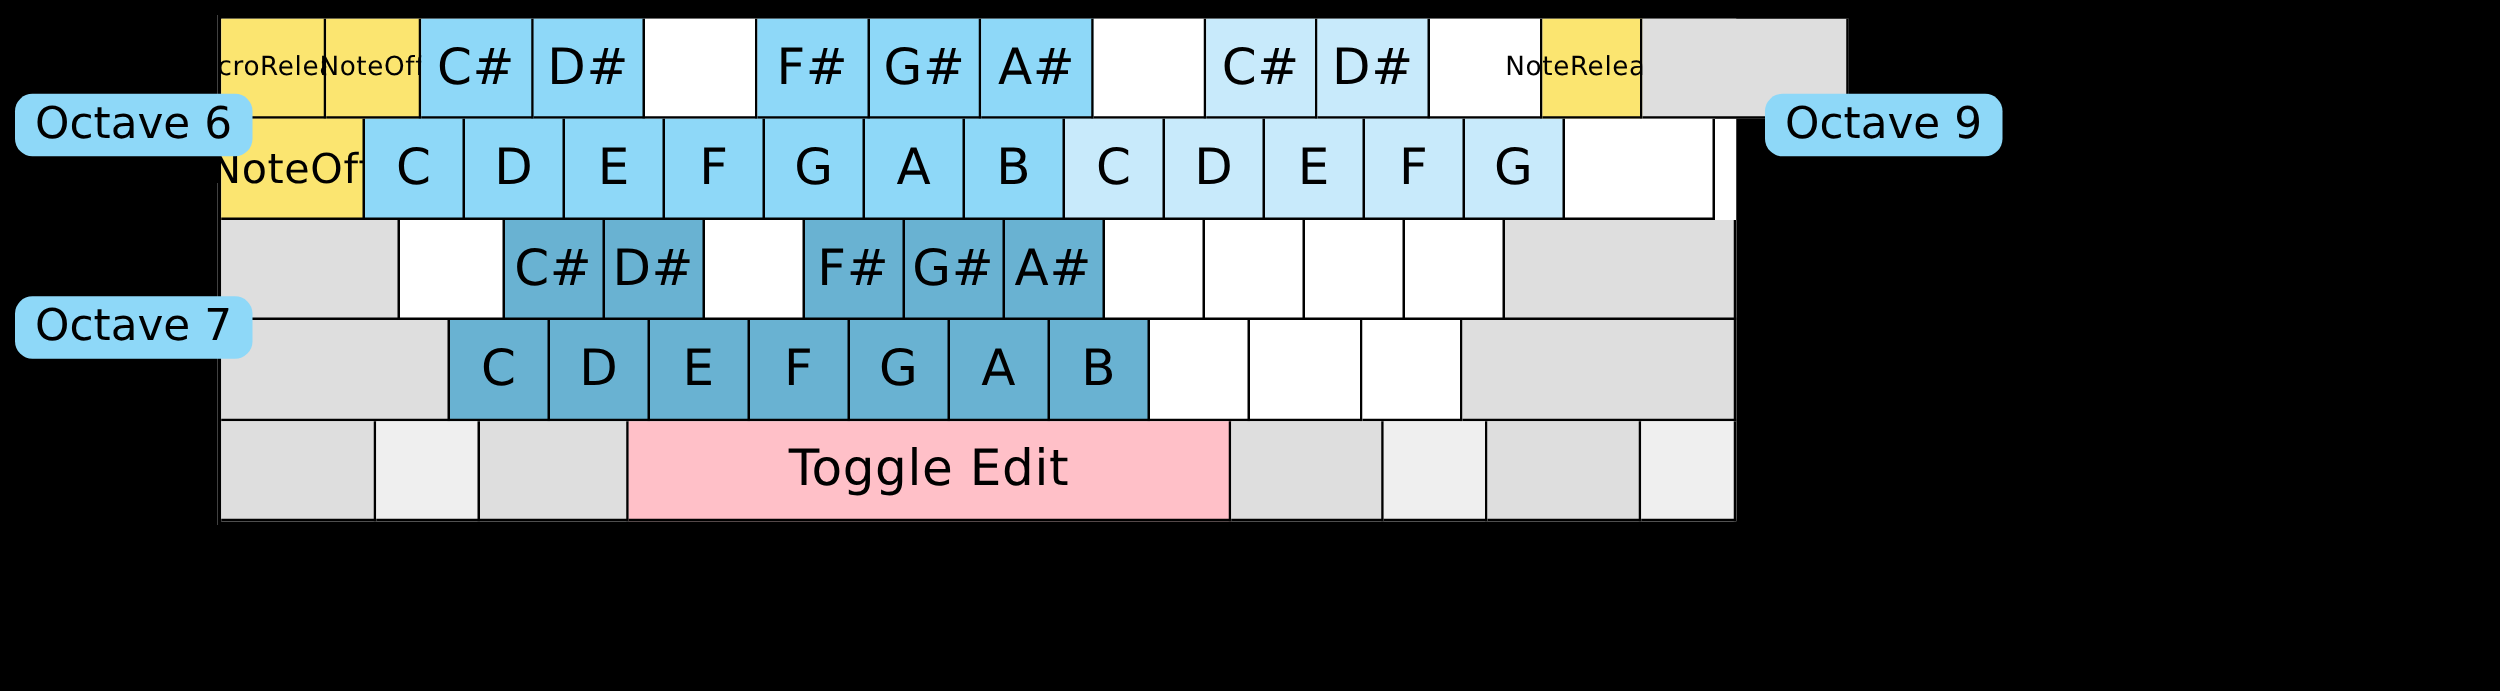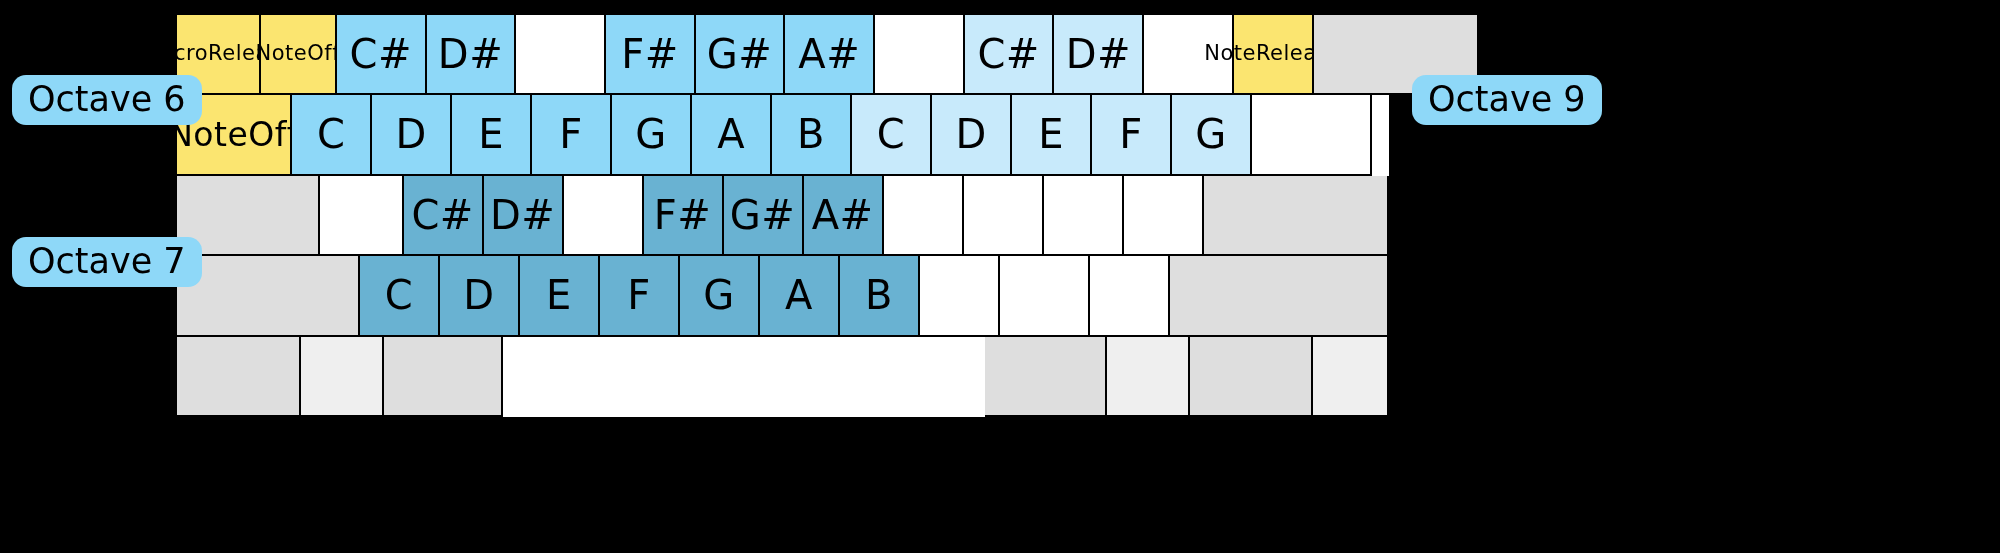--- a/index.html
+++ b/index.html
@@ -180,20 +180,23 @@
       </div>
       <div class="key c-white blank" style="left: 61.3%; width: 6.6%;"></div>
       <div class="key c-white blank" style="left: 67.9%; width: 7.4%;"></div>
       <div class="key c-white blank" style="left: 75.3%; width: 6.6%;"></div>
       <div class="key c-grey blank" style="left: 81.9%; width: 18.1%;"></div>
     </div>
     <div class="krow">
       <div class="key c-grey blank" style="left: 0%; width: 10.2%;"></div>
       <div class="key c-grey2 blank" style="left: 10.2%; width: 6.9%;"></div>
       <div class="key c-grey blank" style="left: 17.1%; width: 9.8%;"></div>
+      <div class="key c-pink" style="left: 26.9%; width: 39.8%;">
+        <span style="display: block;">Toggle Edit</span>
+      </div>
       <div class="key c-grey blank" style="left: 66.7%; width: 10%;"></div>
       <div class="key c-grey2 blank" style="left: 76.7%; width: 6.9%;"></div>
       <div class="key c-grey blank" style="left: 83.6%; width: 10.1%;"></div>
       <div class="key c-grey2 blank" style="left: 93.7%; width: 6.3%;"></div>
     </div>
   </div>
 
 <div class="pill" id="octave2-label">Octave 6</div>
 <div class="pill" id="octave1-label">Octave 7</div>
 <div class="pill" id="octave3-label">Octave 9</div>

